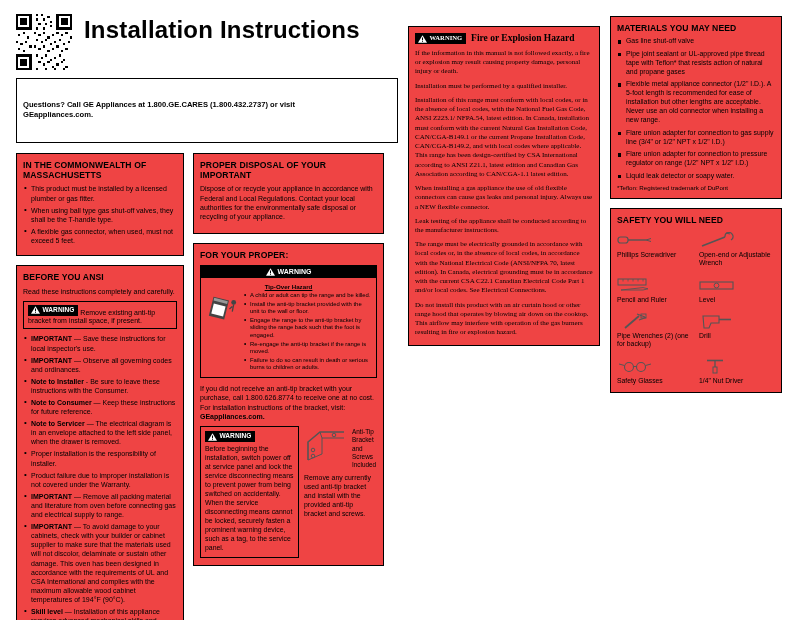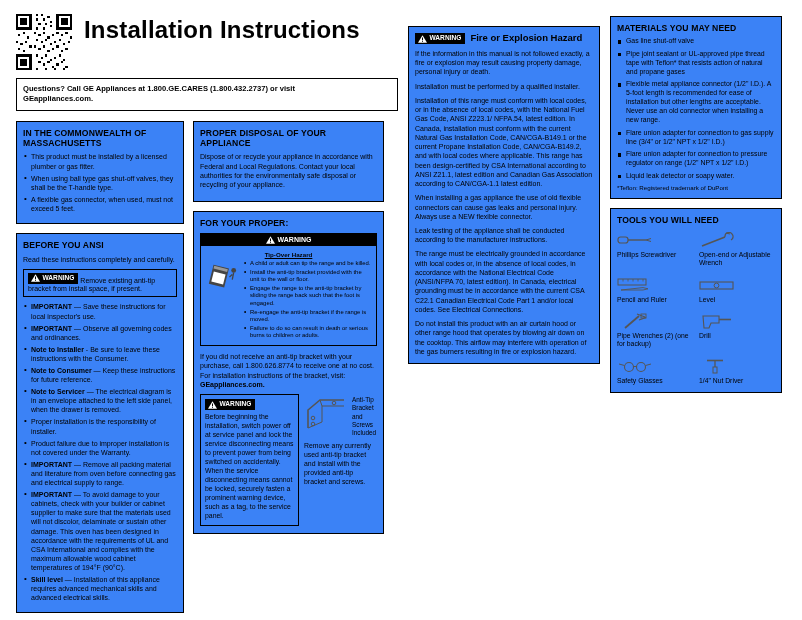--- a/index.html
+++ b/index.html
@@ -8,21 +8,21 @@
     font-family: "Liberation Sans", "DejaVu Sans", sans-serif;
     color:#000;
     width:802px; height:620px;
   }
   .page{
     width:802px; height:620px; background:#fff;
     padding:14px 15px 10px 16px;
     display:flex; gap:10px; overflow:hidden; position:relative;
   }
   
-  .box{ border:1px solid #000; padding:6px 6px 7px; margin-bottom:9px; background:#3b82f6; }
+  .box{ border:1px solid #000; padding:6px 6px 7px; margin-bottom:9px; background:#ef4444; }
   .box-title{ font-weight:700; font-size:8.6px; line-height:1.22; margin-bottom:4px; letter-spacing:.1px; }
   .body-txt{ font-size:7px; line-height:1.32; }
   p.body-txt{ margin-bottom:5px; }
   .li{ position:relative; padding-left:8px; font-size:7px; line-height:1.3; margin-bottom:3px; }
   .li::before{ content:"•"; position:absolute; left:1px; top:-1px; font-size:8px; }
   .li b{ font-weight:700; }
   .mi{ position:relative; padding-left:9px; font-size:6.9px; line-height:1.3; margin-bottom:3.5px; }
   .mi::before{ content:""; position:absolute; left:1px; top:3px; width:3.4px; height:3.4px; background:#000; }
   .wlabel{
     display:inline-flex; align-items:center; gap:2.5px;
@@ -33,40 +33,40 @@
     display:flex; align-items:center; justify-content:center; gap:3px;
     background:#000; color:#fff; font-weight:700; font-size:7px;
     padding:2px 0; line-height:1;
   }
   .tri{ width:9px; height:8px; display:block; }
   
   .left-zone{ width:382px; flex:0 0 auto; }
   .header-row{ display:flex; align-items:flex-start; gap:12px; margin-bottom:8px; }
   .qr{ width:56px; height:56px; flex:0 0 auto; }
   .main-title{ font-size:24px; font-weight:700; line-height:1.18; padding-top:2px; letter-spacing:.2px; }
-  .questions-box{ border:1px solid #000; padding:5px 6px; font-size:7.6px; font-weight:700; line-height:1.35; margin-bottom:10px; }
+  .questions-box{ border:1px solid #000; padding:21px 6px; font-size:7.6px; font-weight:700; line-height:1.35; margin-bottom:10px; }
   .cols{ display:flex; gap:9px; }
   .col1{ width:168px; flex:0 0 auto; }
   .col2{ width:191px; flex:0 0 auto; }
   
   .inner-warn{ border:1px solid #000; margin:3px 0 6px; }
   .inner-warn .pad{ padding:3px 4px 4px; }
   .hazard-title{ text-align:center; font-weight:700; font-size:6.2px; text-decoration:underline; margin:2px 0 2px; }
   .hazard-row{ display:flex; gap:3px; }
   .hazard-ico{ flex:0 0 36px; padding-top:2px; }
   .hz{ position:relative; padding-left:6px; font-size:5.9px; line-height:1.25; margin-bottom:1.5px; }
   .hz::before{ content:"•"; position:absolute; left:0; top:-1px; font-size:6.5px; }
   .safety-bottom{ display:flex; gap:5px; margin-top:4px; }
   .warn2{ border:1px solid #000; padding:4px; width:99px; flex:0 0 auto; font-size:6.9px; line-height:1.3; }
   .warn2 .wlabel{ margin-bottom:3px; }
   .anti-col{ flex:1; font-size:6.9px; line-height:1.3; }
   .bracket-row{ display:flex; gap:4px; margin-bottom:4px; }
   .bracket-cap{ font-size:6.4px; line-height:1.3; padding-top:2px; }
   
-  .col3{ width:192px; flex:0 0 auto; padding-top:12px; }
+  .col3{ width:192px; flex:0 0 auto; padding-top:12px;font-family:Liberation Serif, serif; }
   .fire-head{ display:flex; gap:5px; align-items:flex-start; margin-bottom:5px; }
   .fire-title{ font-weight:700; font-size:9.5px; line-height:1.15; }
   
   .col4{ width:172px; flex:0 0 auto; padding-top:2px; }
   .footnote{ font-size:6.2px; margin-top:2px; }
   .tools-grid{ display:grid; grid-template-columns:1fr 1fr; column-gap:6px; row-gap:9px; margin-top:6px; }
   .tool{ display:flex; flex-direction:column; gap:2px; }
   .tool .lbl{ font-size:6.8px; line-height:1.25; }
   .ticon{ height:17px; }
   .ticon svg{ display:block; }
@@ -137,21 +137,21 @@
           <div class="li"><b></b><span>Product failure due to improper installation is not covered under the Warranty.</span></div>
           <div class="li"><b>IMPORTANT</b><span> — Remove all packing material and literature from oven before connecting gas and electrical supply to range.</span></div>
           <div class="li"><b>IMPORTANT</b><span> — To avoid damage to your cabinets, check with your builder or cabinet supplier to make sure that the materials used will not discolor, delaminate or sustain other damage. This oven has been designed in accordance with the requirements of UL and CSA International and complies with the maximum allowable wood cabinet temperatures of 194°F (90°C).</span></div>
           <div class="li"><b>Skill level</b><span> — Installation of this appliance requires advanced mechanical skills and advanced electrical skills.</span></div>
         </div>
       </div>
 
       <div class="col2">
 
         <div class="box">
-          <div class="box-title">PROPER DISPOSAL OF YOUR APPLIANCE</div>
+          <div class="box-title">PROPER DISPOSAL OF YOUR IMPORTANT</div>
           <p class="body-txt">Dispose of or recycle your appliance in accordance with Federal and Local Regulations. Contact your local authorities for the environmentally safe disposal or recycling of your appliance.</p>
         </div>
 
         <div class="box">
           <div class="box-title">FOR YOUR PROPER:</div>
 
           <div class="inner-warn">
             <div class="wbar">
               <svg class="tri" viewBox="0 0 12 10">
                   <path d="M6 0 L12 10 H0 Z" fill="#fff"></path>
@@ -252,21 +252,21 @@
       <div class="mi">Gas line shut-off valve</div>
       <div class="mi">Pipe joint sealant or UL-approved pipe thread tape with Teflon* that resists action of natural and propane gases</div>
       <div class="mi">Flexible metal appliance connector (1/2" I.D.). A 5-foot length is recommended for ease of installation but other lengths are acceptable. Never use an old connector when installing a new range.</div>
       <div class="mi">Flare union adapter for connection to gas supply line (3/4" or 1/2" NPT x 1/2" I.D.)</div>
       <div class="mi">Flare union adapter for connection to pressure regulator on range (1/2" NPT x 1/2" I.D.)</div>
       <div class="mi">Liquid leak detector or soapy water.</div>
       <div class="footnote">*Teflon: Registered trademark of DuPont</div>
     </div>
 
     <div class="box">
-      <div class="box-title">TOOLS YOU WILL NEED</div>
+      <div class="box-title">SAFETY YOU WILL NEED</div>
       <div class="tools-grid">
 
         <div class="tool">
           <span class="ticon">
             <svg viewBox="0 0 36 16" width="36" height="16">
                 <rect x="1" y="5" width="10" height="6" rx="2.5" fill="none" stroke="#555" stroke-width="1.2"></rect>
                 <line x1="11" y1="8" x2="29" y2="8" stroke="#555" stroke-width="1.4"></line>
                 <path d="M29 8 l5 -1.5 M29 8 l5 1.5" stroke="#555" stroke-width="1"></path>
               </svg>
           </span>

